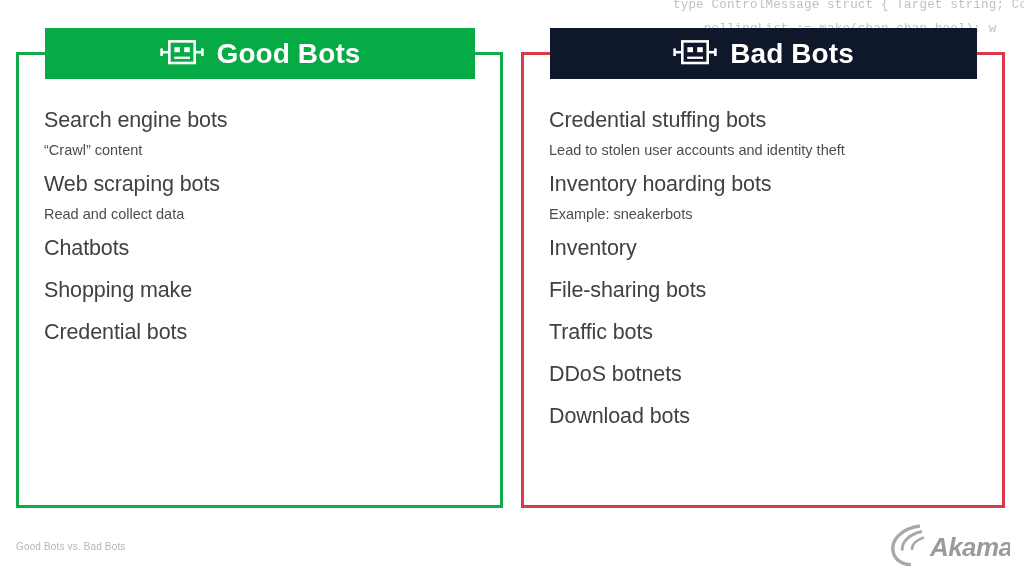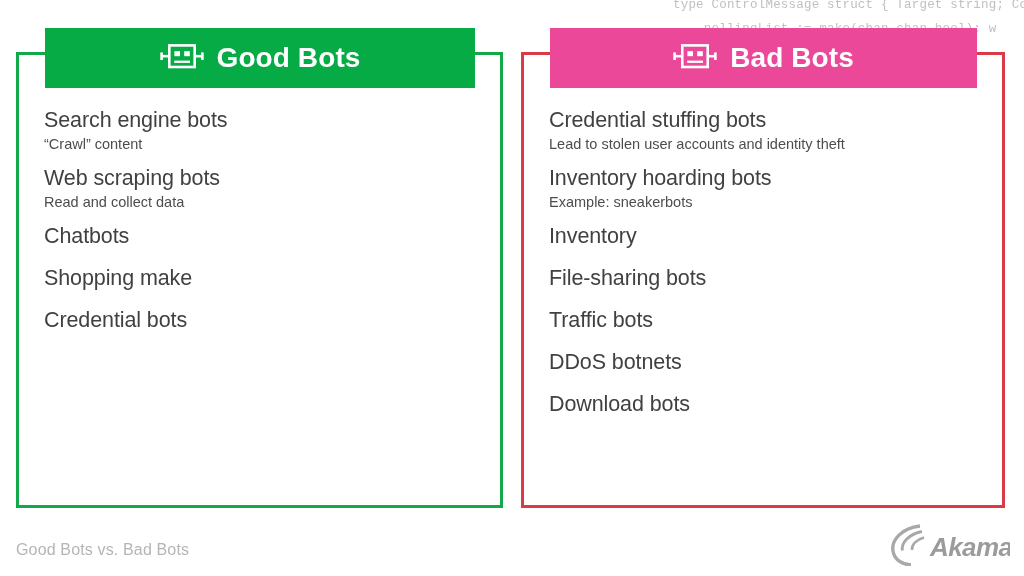--- a/index.html
+++ b/index.html
@@ -52,31 +52,31 @@
     box-sizing: border-box;
     border: 3px solid #12a94a;
     background: #ffffff;
   }
   .panel.bad .panel-frame { border-color: #d93a45; }
 
   .panel-header {
     position: absolute;
     left: 29px;
     top: 0;
-    height: 60px;
+    height: 51px;
     background: #07ab46;
     display: flex;
     align-items: center;
     justify-content: center;
     gap: 13px;
     z-index: 3;
     padding: 0 12px;
     box-sizing: border-box;
   }
-  .panel.bad .panel-header { background: #ec4899; }
+  .panel.bad .panel-header { background: #0f172a; }
 
   .panel-header .title {
     color: #ffffff;
     font-size: 28px;
     font-weight: bold;
     letter-spacing: 0.1px;
     line-height: 1;
     white-space: nowrap;
   }
 
@@ -99,30 +99,30 @@
     font-size: 21.5px;
     color: #414141;
     line-height: 1.12;
     letter-spacing: -0.1px;
     white-space: nowrap;
   }
   .item-sub {
     font-size: 14.5px;
     color: #4d4d4d;
     line-height: 1.3;
-    margin-top: 3px;
+    margin-top: 9px;
     white-space: nowrap;
   }
 
   
   #footer-caption {
     position: absolute;
     left: 16px;
     top: 541px;
-    font-size: 16px;
+    font-size: 10px;
     color: #b5b5b5;
     letter-spacing: 0.15px;
   }
 
   #akamai-logo {
     position: absolute;
     left: 886px;
     top: 522px;
     width: 124px;
     height: 44px;

